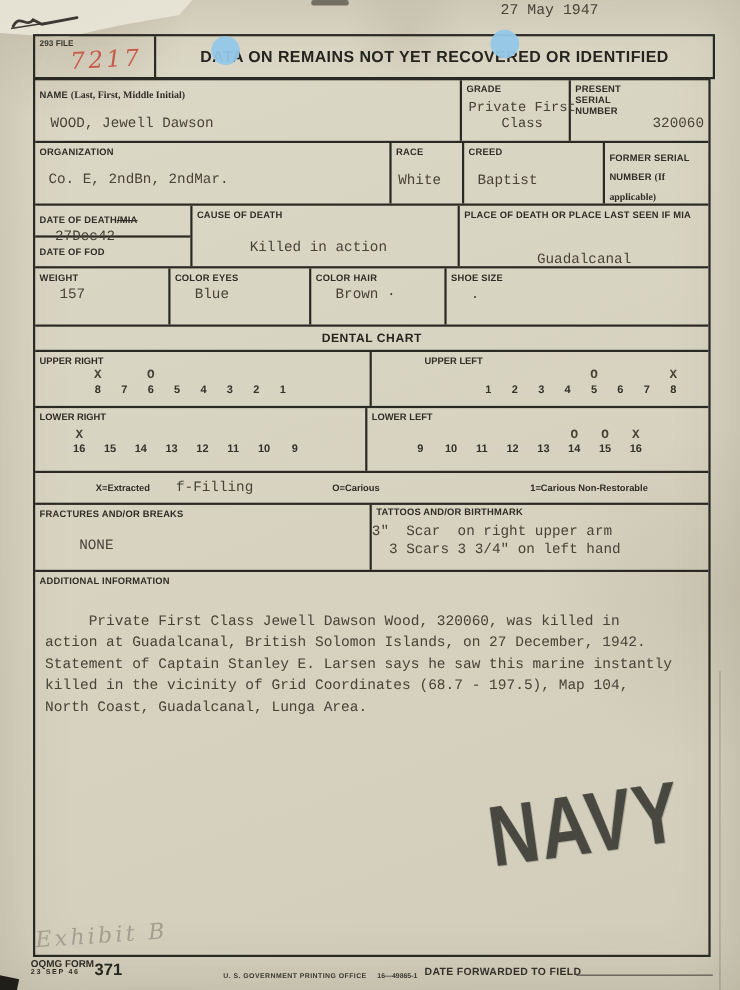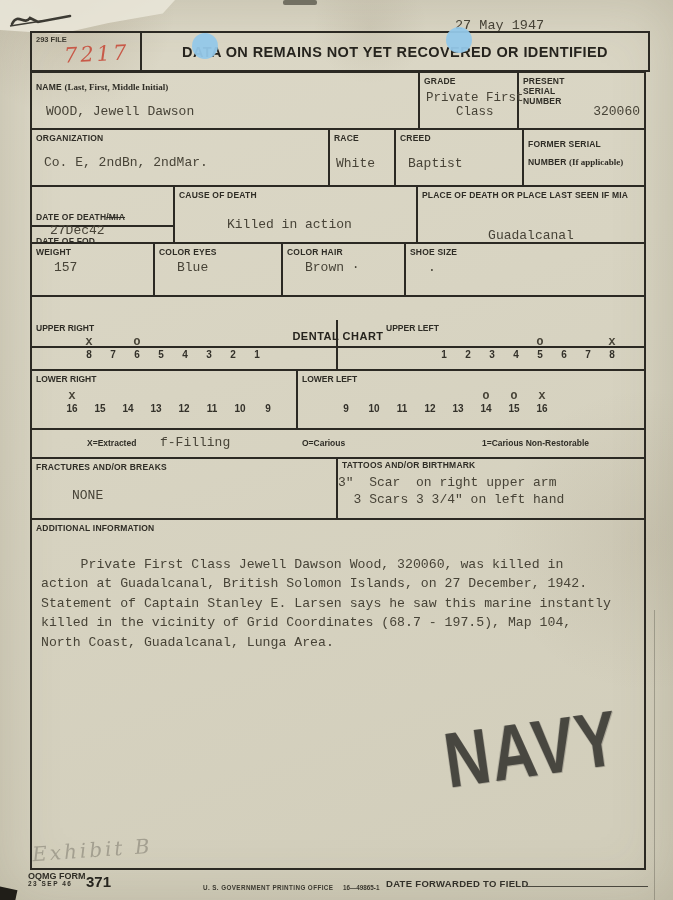--- a/index.html
+++ b/index.html
@@ -22,53 +22,53 @@
   .corner-smudge{position:absolute;left:-4px;top:888px;width:20px;height:16px;background:#201e18;transform:rotate(12deg);}
   .hole{position:absolute;width:26px;height:26px;border-radius:50%;background:#93c8e9;opacity:.95;z-index:6;}
   .hole1{left:192px;top:33px;}
   .hole2{left:446px;top:27px;}
   
   .plabel{font-size:8.5px;font-weight:bold;color:#2f2d26;letter-spacing:.2px;line-height:10px;}
   .phint{font-family:"Liberation Serif","DejaVu Serif",serif;font-weight:bold;font-size:9px;color:#2f2d26;}
   .typed{font-family:"Liberation Mono","DejaVu Sans Mono",monospace;font-size:13px;color:#474337;}
   .pre{white-space:pre;}
   
-  .typed-date{position:absolute;left:455px;top:18px;font-size:13.5px;}
+  .typed-date{position:absolute;left:455px;top:3px;font-size:13.5px;}
   .header-box{position:absolute;left:30px;top:31px;width:616px;height:37px;border:2px solid #2b2923;display:flex;z-index:2;}
   .file-cell{width:108px;border-right:2px solid #2b2923;position:relative;}
   .file-label{position:absolute;left:4px;top:2px;font-size:7.5px;font-weight:bold;color:#3a382f;}
   .file-number{position:absolute;left:32px;top:9px;font-family:"DejaVu Serif",serif;font-style:italic;font-size:21px;color:#c85948;letter-spacing:3px;transform:rotate(-3deg);}
   .title-cell{flex:1;display:flex;align-items:center;justify-content:center;}
   .form-title{font-size:14.5px;font-weight:bold;color:#26241e;letter-spacing:.4px;}
   
   .form{position:absolute;left:30px;top:71px;width:612px;height:795px;border:2px solid #2b2923;z-index:1;}
   .row{position:absolute;left:0;width:612px;border-bottom:2px solid #2b2923;display:flex;box-sizing:border-box;}
   .cell{position:relative;box-sizing:border-box;padding:3px 4px;}
   .vr{border-right:2px solid #2b2923;}
   .r-identity{top:0;height:57px;}
   .r-org{top:57px;height:57px;}
   .r-death{top:114px;height:57px;}
   .r-phys{top:171px;height:53px;}
-  .r-dtitle{top:224px;height:23px;align-items:center;justify-content:center;margin-top:28px;}
+  .r-dtitle{top:224px;height:23px;align-items:center;justify-content:center;}
   .r-upper{top:247px;height:51px;}
   .r-lower{top:298px;height:59px;}
   .r-legend{top:357px;height:29px;display:block;}
   .r-marks{top:386px;height:61px;}
   .r-add{top:447px;height:348px;border-bottom:none;display:block;}
   .struck{text-decoration:line-through;}
   .val-name{margin:10px 0 0 10px;}
   .val-grade{margin:5px 0 0 2px;font-size:12.5px;}
   .cell-serial{display:flex;flex-direction:row;}
   .cell-serial .plabel{max-width:88px;}
   .val-serial{margin:auto 0 6px 6px;}
   .val-org{margin:12px 0 0 8px;}
   .val-race{margin:13px 0 0 2px;}
   .val-creed{margin:13px 0 0 8px;}
   .date-sub{position:absolute;inset:0;display:flex;flex-direction:column;}
-  .date-top{height:29px;border-bottom:2px solid #2b2923;box-sizing:border-box;padding:19px 4px;}
+  .date-top{height:29px;border-bottom:2px solid #2b2923;box-sizing:border-box;padding:3px 4px;}
   .date-bot{flex:1;padding:3px 4px;}
   .val-dod{margin:0 0 0 14px;line-height:14px;}
   .val-cause{margin:17px 0 0 48px;}
   .val-place{margin:28px 0 0 0;text-align:center;}
   .val-phys{margin:3px 0 0 18px;}
   .dental-title{font-size:11px;font-weight:bold;color:#26241e;letter-spacing:.5px;}
   .quad{position:relative;}
   .qlabel{position:absolute;left:4px;top:3px;font-size:8.5px;font-weight:bold;color:#2f2d26;}
   .teeth{position:absolute;display:flex;}
   .q0 .teeth{left:45px;top:15px;}
@@ -143,21 +143,21 @@
         <div class="typed pre val-grade">Private First
     Class</div>
       </div>
       <div class="cell cell-serial" style="flex:1;">
         <div class="plabel">PRESENT SERIAL NUMBER</div>
         <div class="typed val-serial">320060</div>
       </div>
     </div>
 
     <div class="row r-org">
-      <div class="cell vr" style="width:298px;">
+      <div class="cell vr" style="width:324px;">
         <div class="plabel">ORGANIZATION</div>
         <div class="typed val-org">Co. E, 2ndBn, 2ndMar.</div>
       </div>
       <div class="cell vr" style="width:66px;">
         <div class="plabel">RACE</div>
         <div class="typed val-race">White</div>
       </div>
       <div class="cell vr" style="width:128px;">
         <div class="plabel">CREED</div>
         <div class="typed val-creed">Baptist</div>
@@ -282,21 +282,21 @@
               <div class="tnum">7</div>
             </div>
             <div class="tooth">
               <div class="tmark">X</div>
               <div class="tnum">8</div>
             </div>
           </div>
       </div>
     </div>
     <div class="row r-lower">
-      <div class="cell vr quad q2" style="width:266px;padding:0;">
+      <div class="cell vr quad q2" style="width:302px;padding:0;">
         <div class="qlabel">LOWER RIGHT</div>
         <div class="teeth">
             <div class="tooth">
               <div class="tmark">X</div>
               <div class="tnum">16</div>
             </div>
             <div class="tooth">
               <div class="tmark"></div>
               <div class="tnum">15</div>
             </div>

